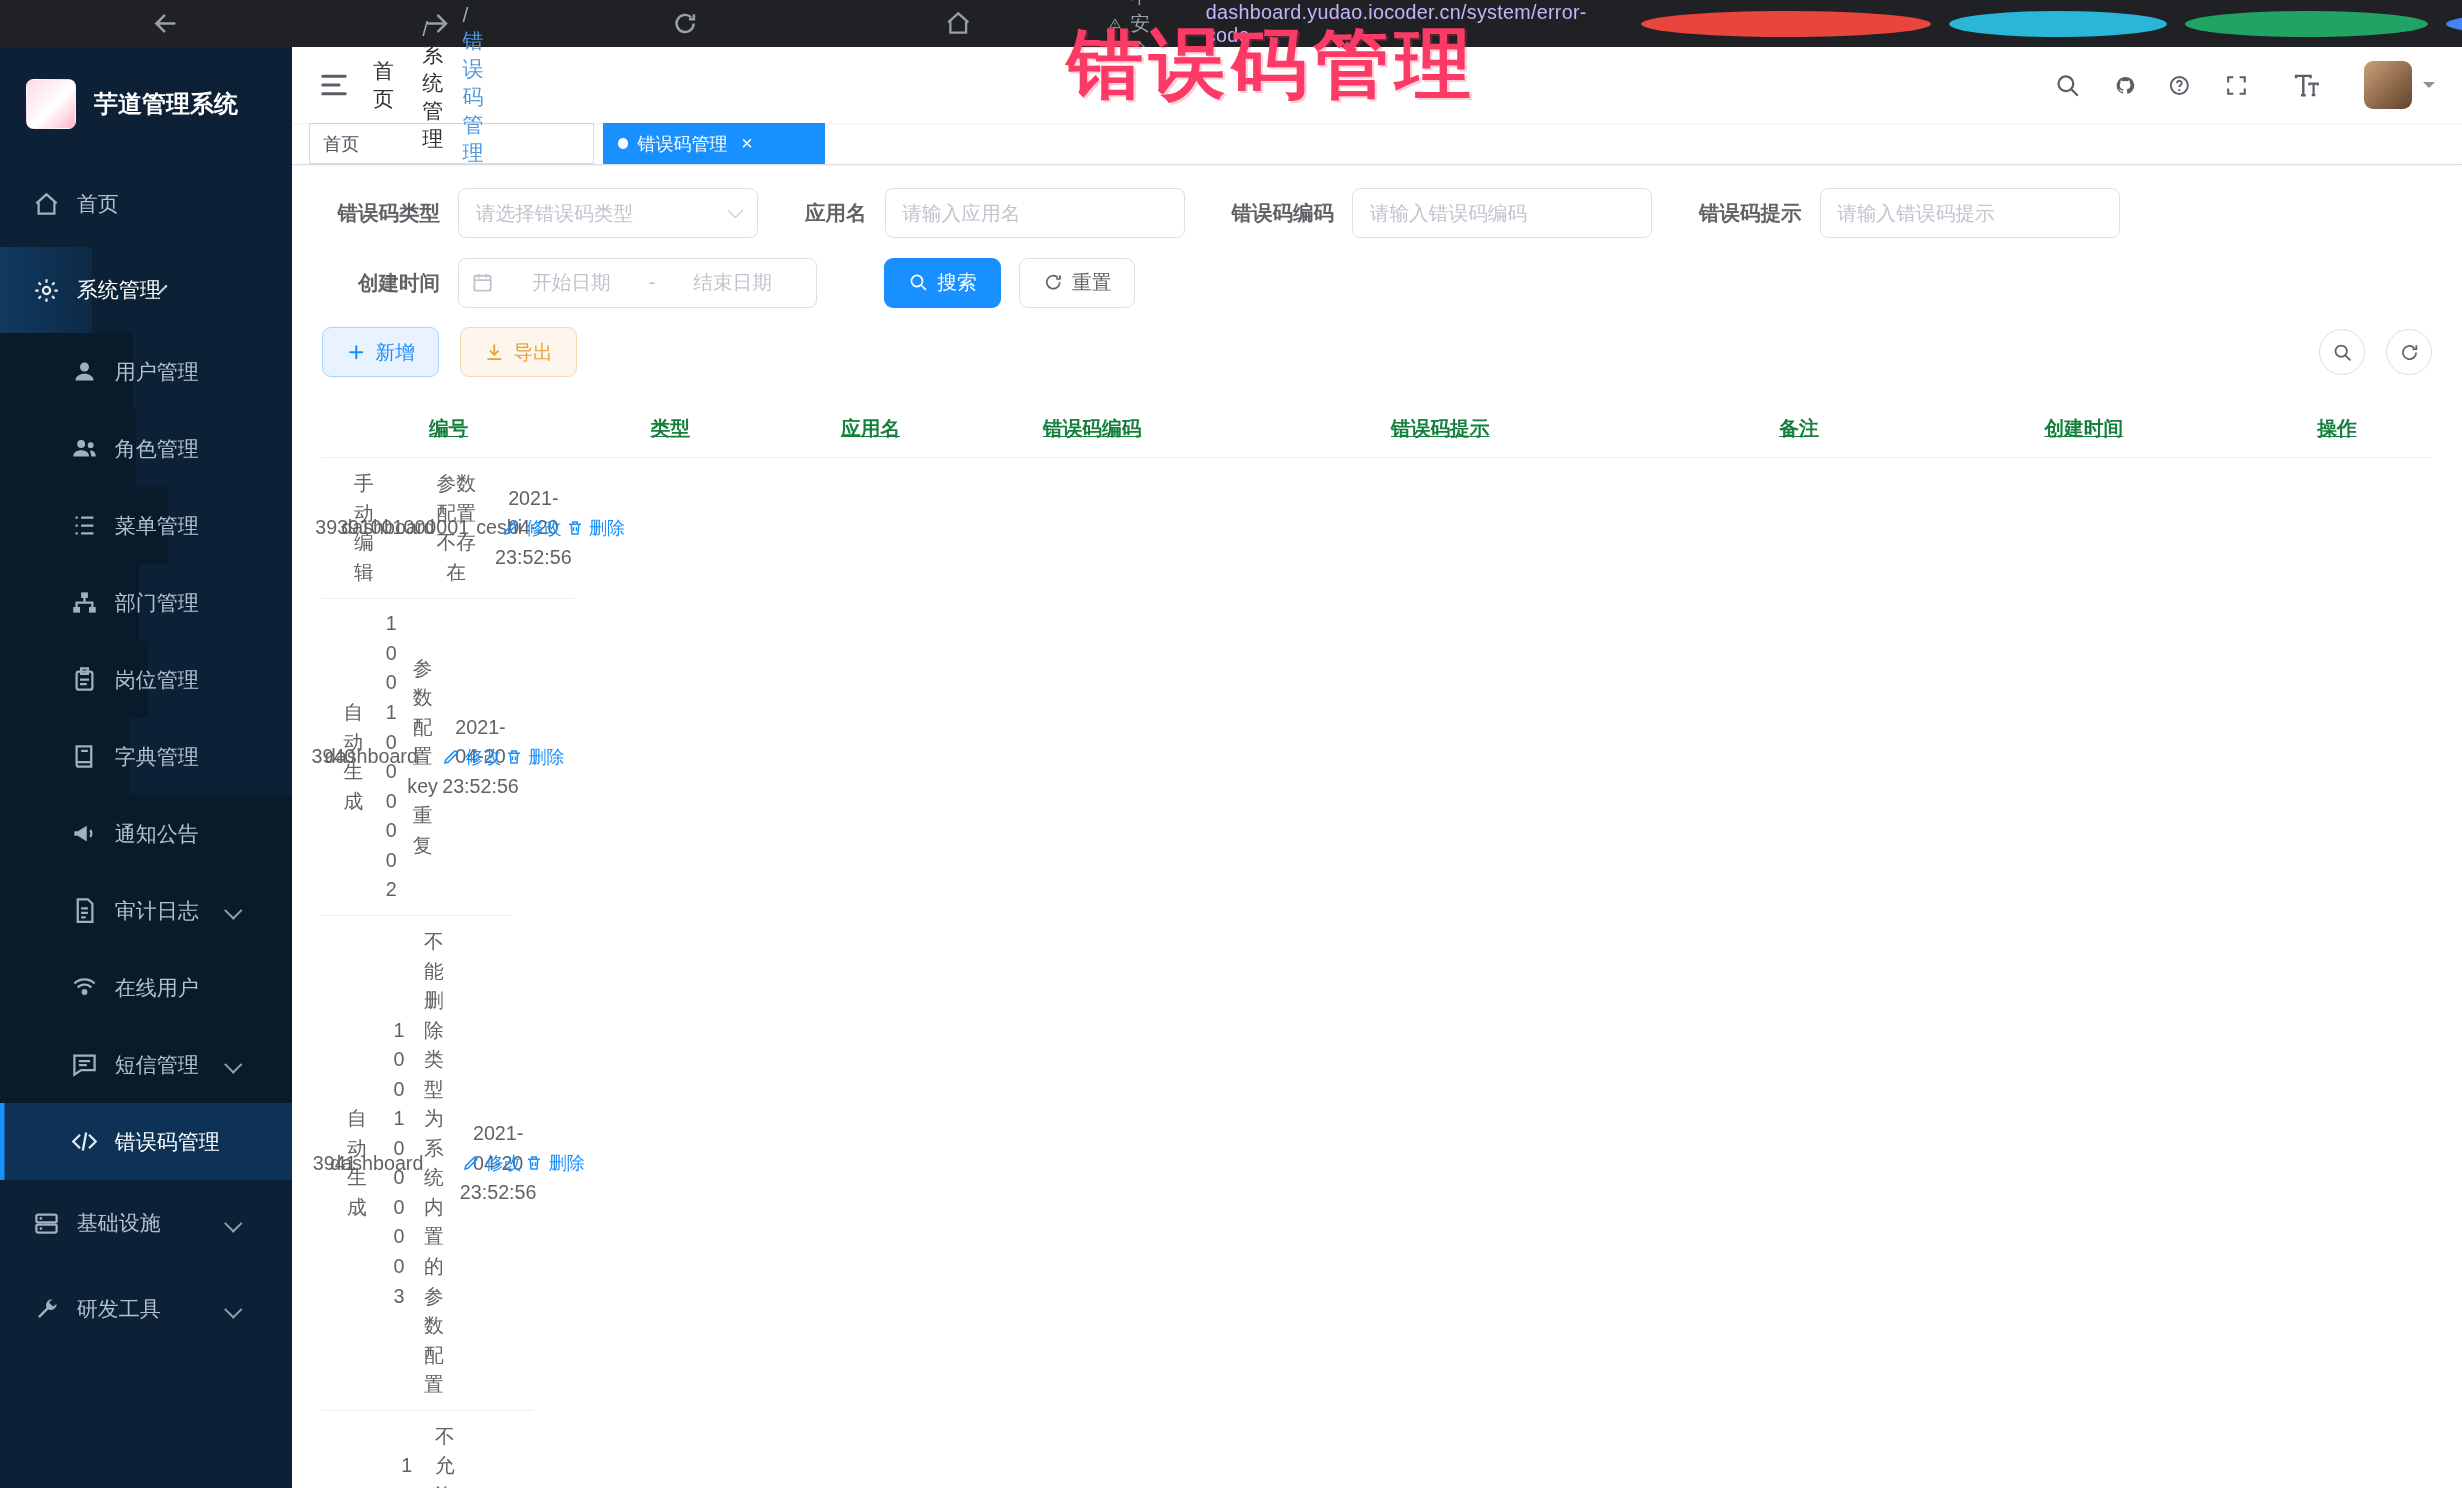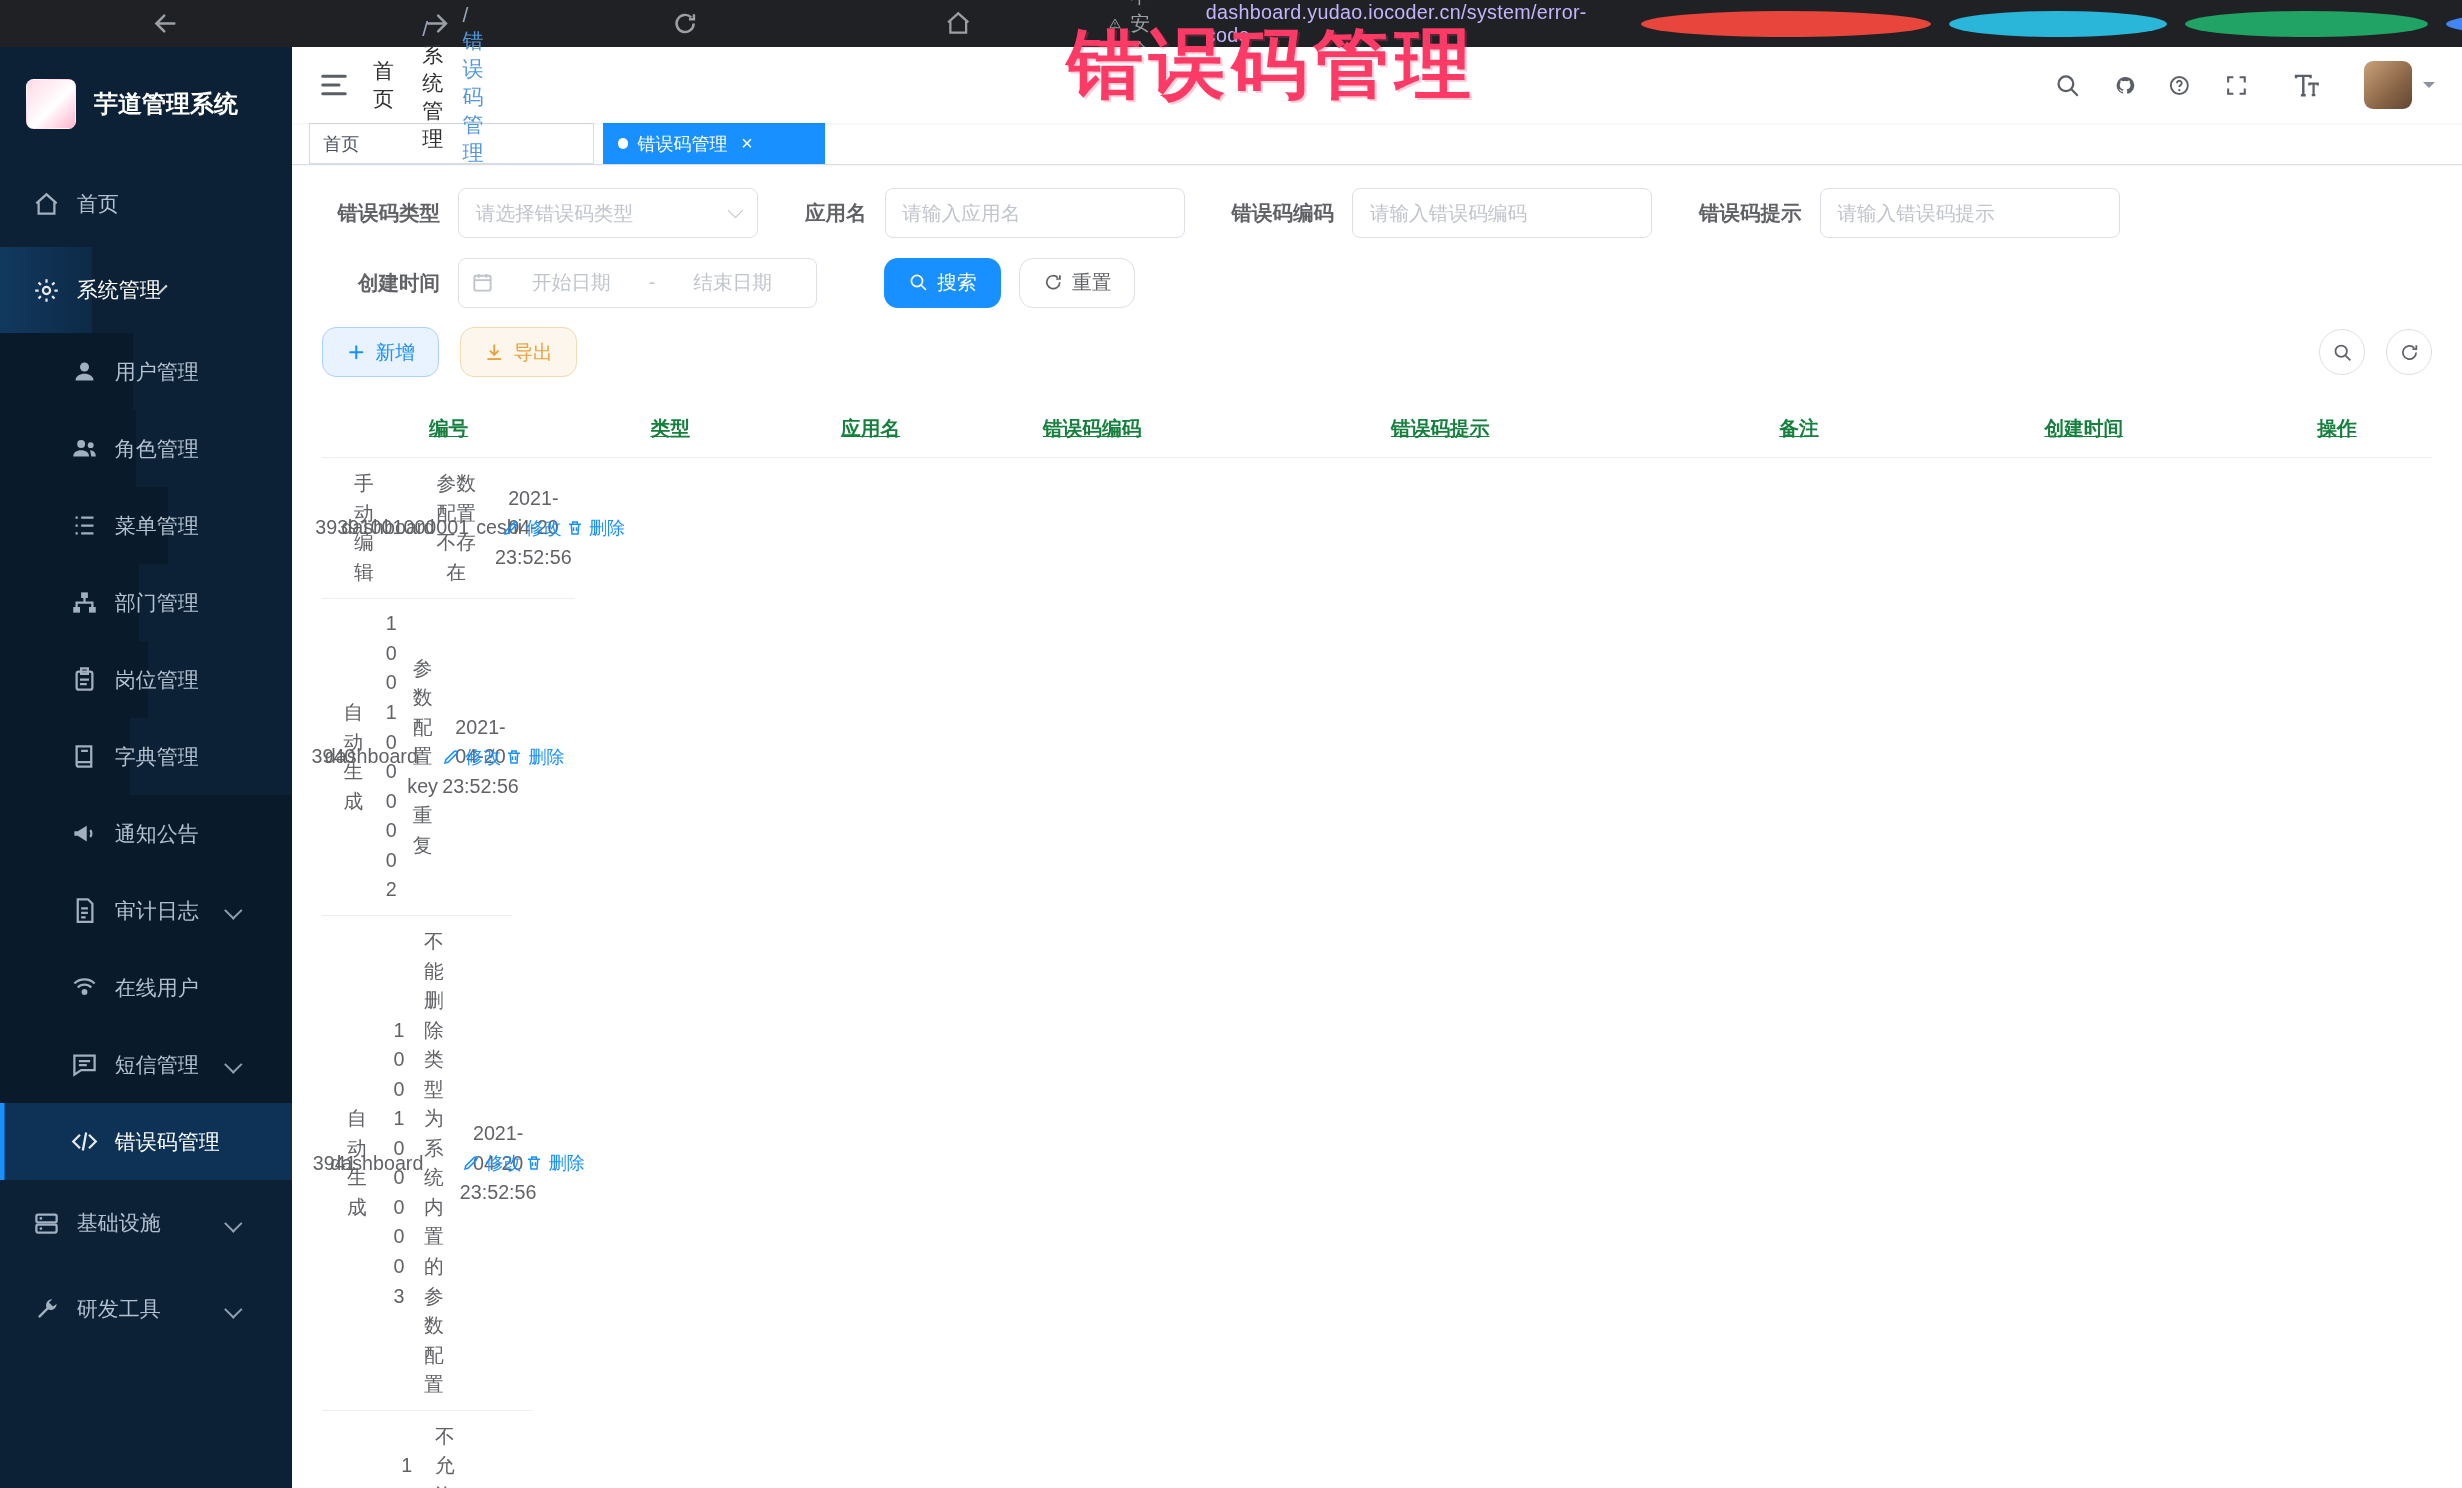--- a/index.html
+++ b/index.html
@@ -77,21 +77,21 @@
   .control{height:50px;border:0.8px solid #dcdfe6;border-radius:8px;background:#fff;
       display:flex;align-items:center;padding:0 16.7px;font-size:19.7px;color:#c0c4cc;box-sizing:border-box;}
   .control.select{width:300px;justify-content:space-between;cursor:pointer;}
   .sel-chev{width:9.8px;height:9.8px;border-right:1.9px solid #c0c4cc;border-bottom:1.9px solid #c0c4cc;
       transform:rotate(45deg);margin-top:-4.5px;}
   input.control{width:300px;color:#606266;outline:none;font-family:inherit;}
   input.control::placeholder{color:#c0c4cc;}
   .daterange{width:359px;gap:10.6px;cursor:pointer;padding-left:12px;}
   .cal{width:23px;height:23px;color:#c0c4cc;flex-shrink:0;}
   .dr-text{flex:1;text-align:center;white-space:nowrap;}
-  .btn{height:50px;border-radius:14px;font-size:19.7px;display:inline-flex;align-items:center;
+  .btn{height:50px;border-radius:9px;font-size:19.7px;display:inline-flex;align-items:center;
       gap:9px;padding:0 23px;border:0.8px solid transparent;cursor:pointer;font-family:inherit;white-space:nowrap;justify-content:center;}
   .btn .bic{width:20.5px;height:20.5px;}
   .btn-primary{background:#1890ff;color:#fff;margin-left:19.7px;}
   .btn-plain{background:#fff;border-color:#dcdfe6;color:#606266;margin-left:18px;}
   .btn-add{background:#e8f3ff;border-color:#a9d2ff;color:#1890ff;}
   .btn-export{background:#fdf6ec;border-color:#f5dab1;color:#e6a23c;}
   .toolbar-row{display:flex;align-items:center;gap:21px;margin:7.6px 0 23px;}
   .toolbar-spacer{flex:1;}
   .circle-btn{width:44px;height:44px;border-radius:50%;border:0.8px solid #dcdfe6;background:#fff;
       color:#606266;display:flex;align-items:center;justify-content:center;cursor:pointer;}

